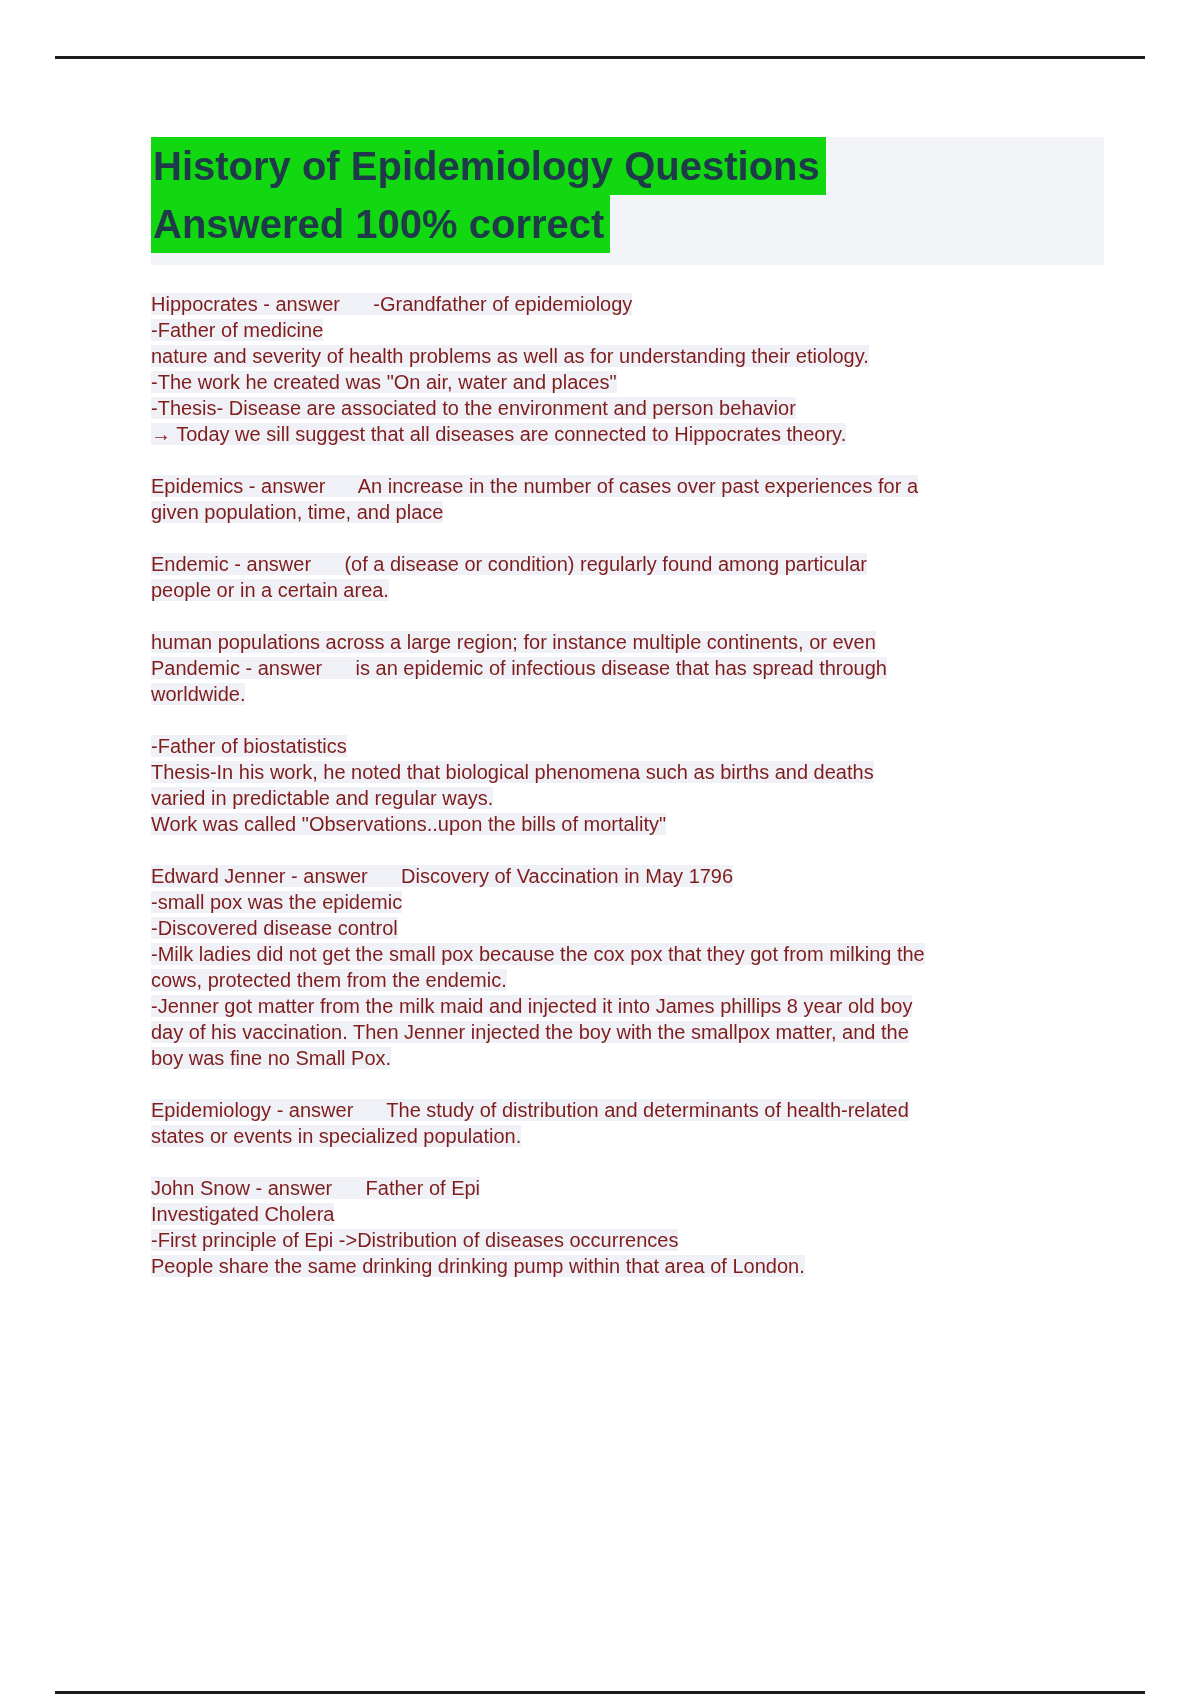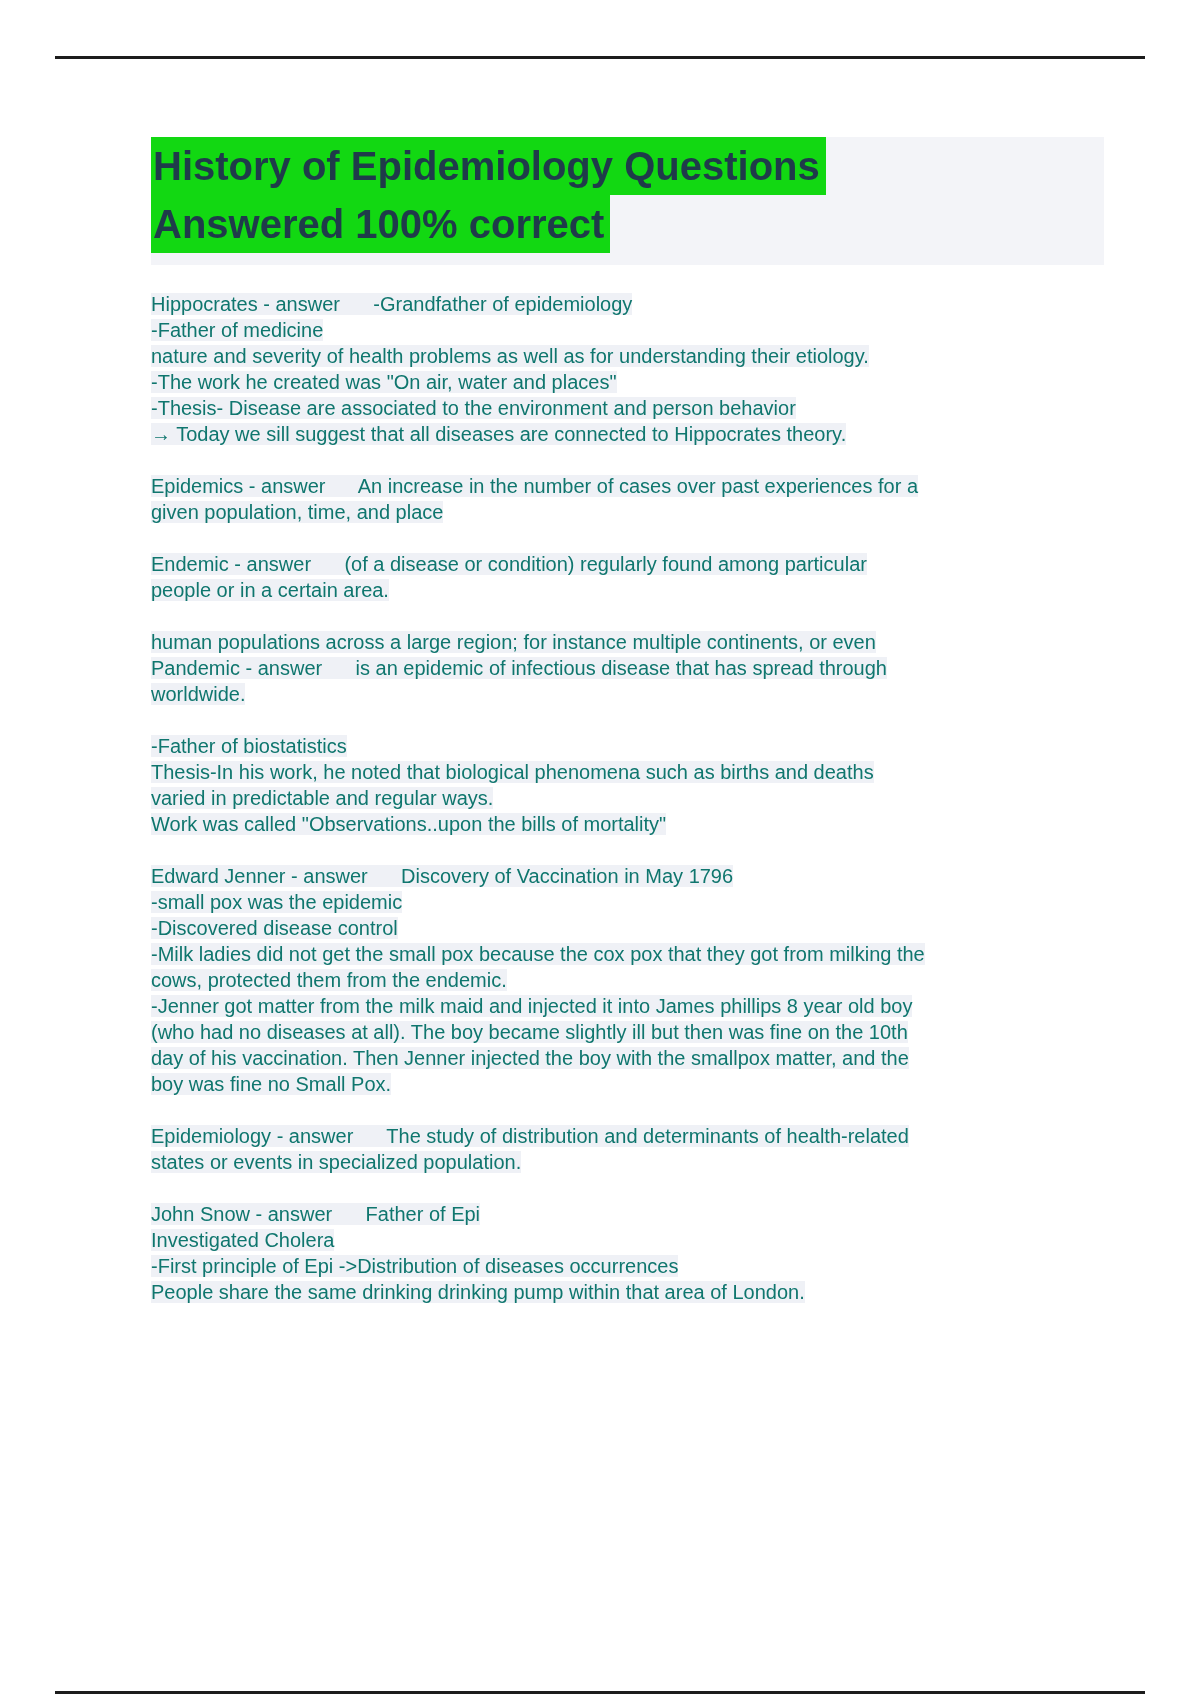--- a/index.html
+++ b/index.html
@@ -46,21 +46,21 @@
     display: inline-block;
     background: #12d812;
     padding: 5px 6px 4px 2px;
     white-space: pre;
   }
 
   .doc-body {
     margin-top: 26px;
     font-size: 20px;
     line-height: 26px;
-    color: #0f766e;
+    color: #7f1d1d;
   }
   .qa-block {
     margin: 0 0 26px 0;
   }
   .qa-line {
     min-height: 26px;
   }
   .qa-line .hl {
     background: #eff1f6;
     white-space: pre-wrap;
@@ -103,21 +103,20 @@
           <div class="qa-line"><span class="hl">varied in predictable and regular ways.</span></div>
           <div class="qa-line"><span class="hl">Work was called "Observations..upon the bills of mortality"</span></div>
         </div>
         <div class="qa-block">
           <div class="qa-line"><span class="hl">Edward Jenner - answer      Discovery of Vaccination in May 1796</span></div>
           <div class="qa-line"><span class="hl">-small pox was the epidemic</span></div>
           <div class="qa-line"><span class="hl">-Discovered disease control</span></div>
           <div class="qa-line"><span class="hl">-Milk ladies did not get the small pox because the cox pox that they got from milking the</span></div>
           <div class="qa-line"><span class="hl">cows, protected them from the endemic.</span></div>
           <div class="qa-line"><span class="hl">-Jenner got matter from the milk maid and injected it into James phillips 8 year old boy</span></div>
-          <div class="qa-line"><span class="hl">(who had no diseases at all). The boy became slightly ill but then was fine on the 10th</span></div>
           <div class="qa-line"><span class="hl">day of his vaccination. Then Jenner injected the boy with the smallpox matter, and the</span></div>
           <div class="qa-line"><span class="hl">boy was fine no Small Pox.</span></div>
         </div>
         <div class="qa-block">
           <div class="qa-line"><span class="hl">Epidemiology - answer      The study of distribution and determinants of health-related</span></div>
           <div class="qa-line"><span class="hl">states or events in specialized population.</span></div>
         </div>
         <div class="qa-block">
           <div class="qa-line"><span class="hl">John Snow - answer      Father of Epi</span></div>
           <div class="qa-line"><span class="hl">Investigated Cholera</span></div>

